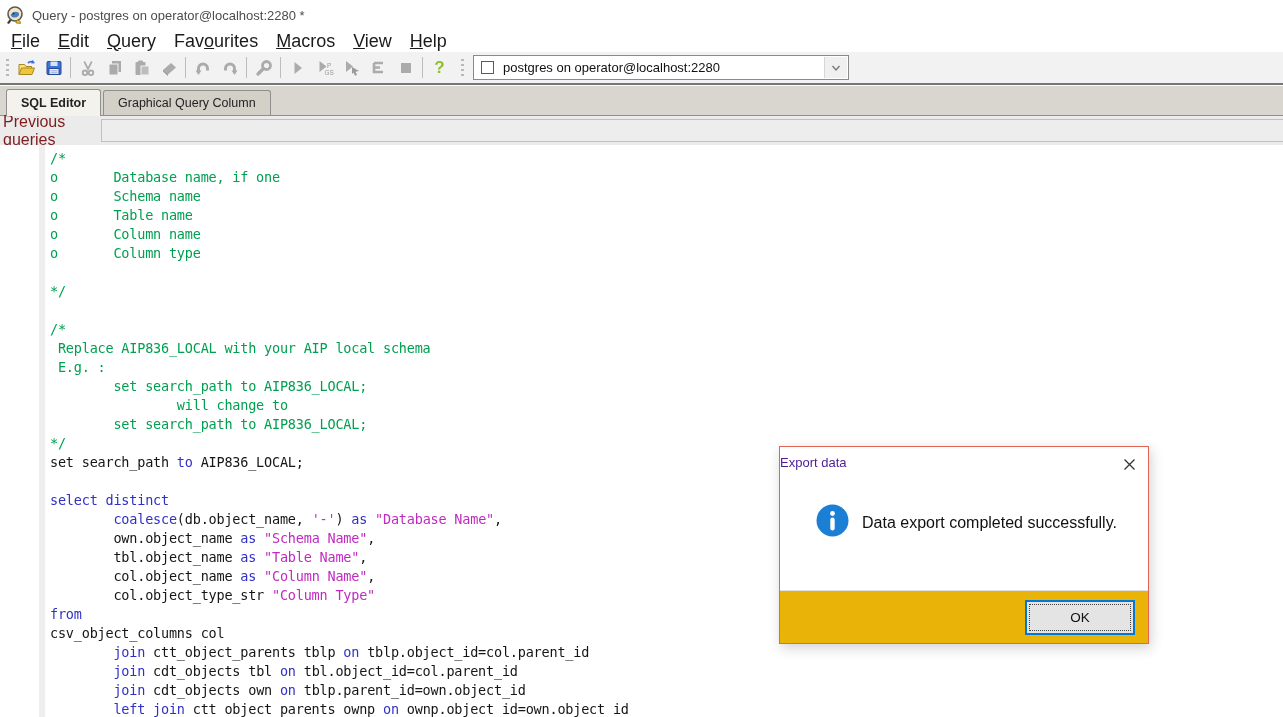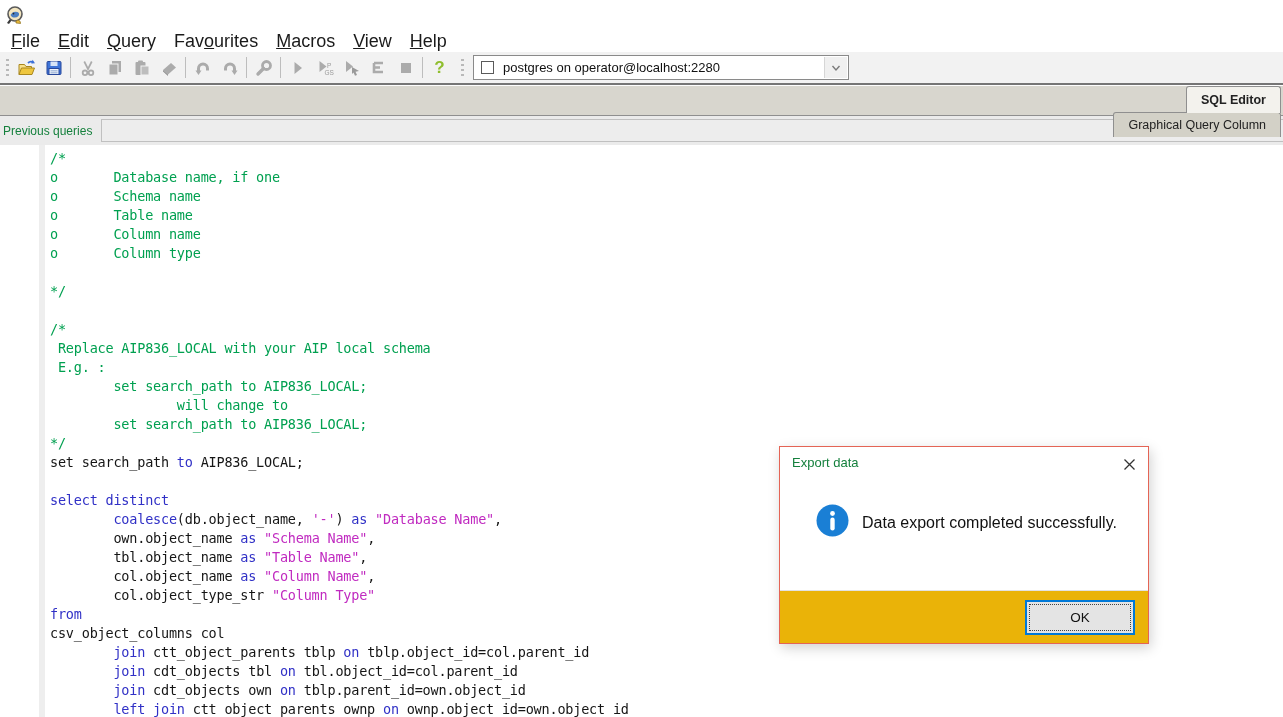--- a/index.html
+++ b/index.html
@@ -18,55 +18,56 @@
   
   .toolbar{height:31px;background:#f2f2f2;display:flex;align-items:center;border-bottom:2px solid #757575;padding-left:2px;}
   .grip{width:3px;height:18px;margin:0 4px;background:repeating-linear-gradient(to bottom,#b9b9b9 0 2px,transparent 2px 5px);}
   .tb-btn{width:27px;height:25px;display:flex;align-items:center;justify-content:center;}
   .tb-sep{width:1px;height:21px;background:#bdbdbd;margin:0 3px;}
   .gi-help{font-size:17px;font-weight:bold;color:var(--c-help_icon,#8fbe2e);line-height:1;}
   .combo{width:374px;height:23px;background:#fff;border:1px solid #8a8a8a;display:flex;align-items:center;margin-left:5px;font-size:13px;position:relative;color:#111;}
   .combo .cb{width:11px;height:11px;border:1px solid #5a5a5a;margin:0 9px 0 7px;background:#fff;flex:none;}
   .combo .arrow-btn{position:absolute;right:1px;top:1px;bottom:1px;width:22px;background:#f0f0f0;display:flex;align-items:center;justify-content:center;border-left:1px solid #d6d6d6;}
   
-  .tabbar{height:29px;background:#d8d6ce;display:flex;align-items:flex-end;padding-left:6px;border-bottom:1px solid #8f8f8f;border-top:1px solid #fdfdfd;flex-direction:column;}
+  .tabbar{height:29px;background:#d8d6ce;display:flex;align-items:flex-end;padding-left:6px;border-bottom:1px solid #8f8f8f;border-top:1px solid #fdfdfd;}
   .tab{font-size:12.5px;padding:5px 14px 5px;border:1px solid #8f8f8f;border-bottom:none;border-radius:3px 3px 0 0;margin-right:2px;background:#d3d1c7;color:#222;position:relative;}
   .tab.active{background:#f3f2ed;font-weight:bold;padding:6px 14px 6px;z-index:2;margin-bottom:-1px;}
   
-  .prevq{height:29px;background:#ebebeb;display:flex;align-items:center;font-size:12px;color:#15803d;border-bottom:1px solid #999;}
+  .prevq{height:29px;background:#ebebeb;display:flex;align-items:center;font-size:16px;color:#7f1d1d;border-bottom:1px solid #999;}
   .prevq .label{width:98px;padding-left:3px;flex:none;}
   .prevq .field{flex:1;height:21px;background:#ededed;border:1px solid #c0c0c0;border-right:none;}
   
   .editor{position:absolute;top:145px;left:0;right:0;bottom:0;background:#fff;}
   .editor .margin-strip{position:absolute;left:39px;top:0;bottom:0;width:6px;background:#eeeeee;}
   .code{position:absolute;left:50px;top:4px;font-family:"DejaVu Sans Mono","Liberation Mono",monospace;font-size:13.5px;line-height:19px;white-space:pre;letter-spacing:-0.2px;}
   .code .k{color:var(--c-keyword,#3030c6);}
   .code .c{color:var(--c-comment,#00a050);}
   .code .s{color:var(--c-string,#c02ac0);}
   .code .d{color:#151515;}
   
   .dialog{position:absolute;left:779px;top:446px;width:368px;height:196px;background:#fff;border:1px solid var(--c-dialog_border,#e46455);box-shadow:2px 4px 12px rgba(0,0,0,0.18);z-index:10;}
-  .dialog .dlg-title{position:absolute;left:12px;top:8px;font-size:13px;color:#15803d;}
+  .dialog .dlg-title{position:absolute;left:0;top:8px;font-size:13px;color:#4c1d95;}
   .dialog .dlg-close{position:absolute;right:11px;top:9px;width:16px;height:16px;display:flex;align-items:center;justify-content:center;}
   .dialog .info-icon{position:absolute;left:36px;top:57px;width:33px;height:33px;}
   .dialog .dlg-msg{position:absolute;left:82px;top:67px;font-size:16px;color:#111;}
   .dialog .dlg-footer{position:absolute;left:0;right:0;bottom:0;height:52px;background:#eab308;border-top:1px solid #e2e2e2;}
   .ok-btn{position:absolute;right:13px;top:9px;width:106px;height:31px;background:#e4e4e4;border:2px solid var(--c-ok_border,#0078d7);font-size:13.5px;color:#111;display:flex;align-items:center;justify-content:center;outline:1px dotted #444;outline-offset:-5px;font-family:"Liberation Sans",sans-serif;}
 </style>
 </head>
 <body>
 
 <div class="titlebar">
   <svg width="20" height="20" viewBox="0 0 20 20">
     <circle cx="10" cy="9" r="7" fill="#f3e6c0" stroke="#5a5a5a" stroke-width="1.6"></circle>
     <path d="M5.5 10 Q8 5.5 12.5 7 Q15 8 13.5 11 Q11 13.5 7 12 Z" fill="#4a7ec2"></path>
     <circle cx="8.5" cy="8.6" r="0.9" fill="#2a2a2a"></circle>
     <path d="M4.5 14.5 L2 18 L4 19 L6.5 15.5 Z" fill="#3a3a3a"></path>
     <path d="M13 15 Q16 16 15.5 18.5 L11 18 Q10 16 13 15 Z" fill="#e7b93c" stroke="#8a6d1c" stroke-width="0.7"></path>
   </svg>
+  <span class="title">Query - postgres on operator@localhost:2280 *</span>
 </div>
 
 <div class="menubar">
     <span class="menu-item"><u>F</u>ile</span>
     <span class="menu-item"><u>E</u>dit</span>
     <span class="menu-item"><u>Q</u>uery</span>
     <span class="menu-item">Fav<u>o</u>urites</span>
     <span class="menu-item"><u>M</u>acros</span>
     <span class="menu-item"><u>V</u>iew</span>
     <span class="menu-item"><u>H</u>elp</span>

